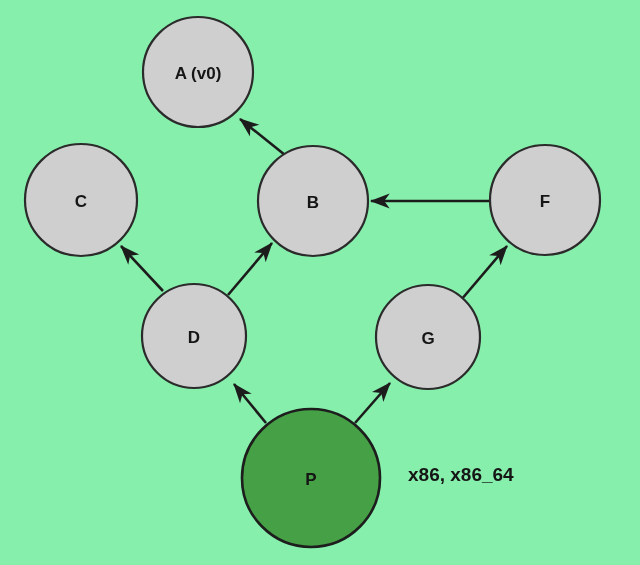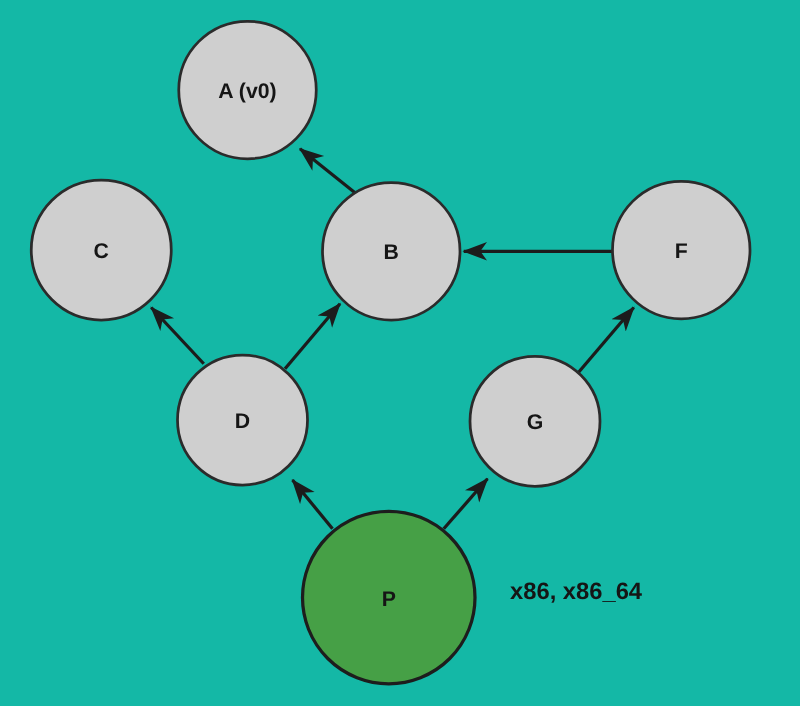--- a/index.html
+++ b/index.html
@@ -8,21 +8,21 @@
     padding: 0;
     background: #ffffff;
   }
   body {
     font-family: "Liberation Sans", sans-serif;
   }
   #canvas {
     position: relative;
     width: 640px;
     height: 565px;
-    background: #14b8a6;
+    background: #86efac;
     overflow: hidden;
   }
   svg.graph {
     position: absolute;
     top: 0;
     left: 0;
     width: 640px;
     height: 565px;
     display: block;
   }

